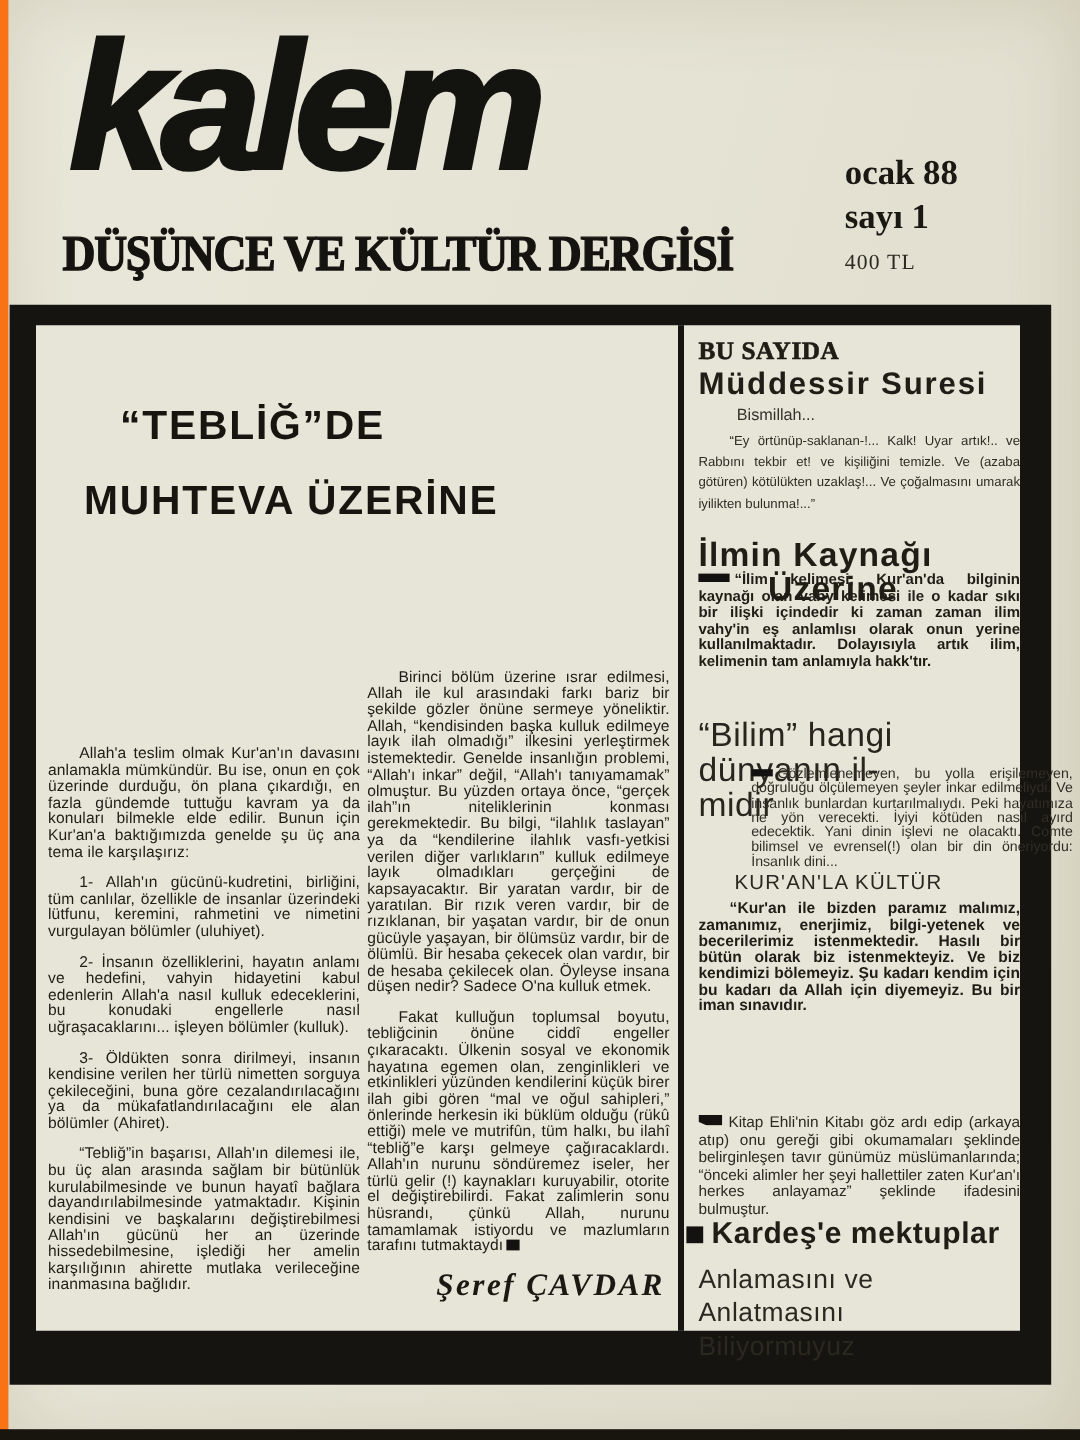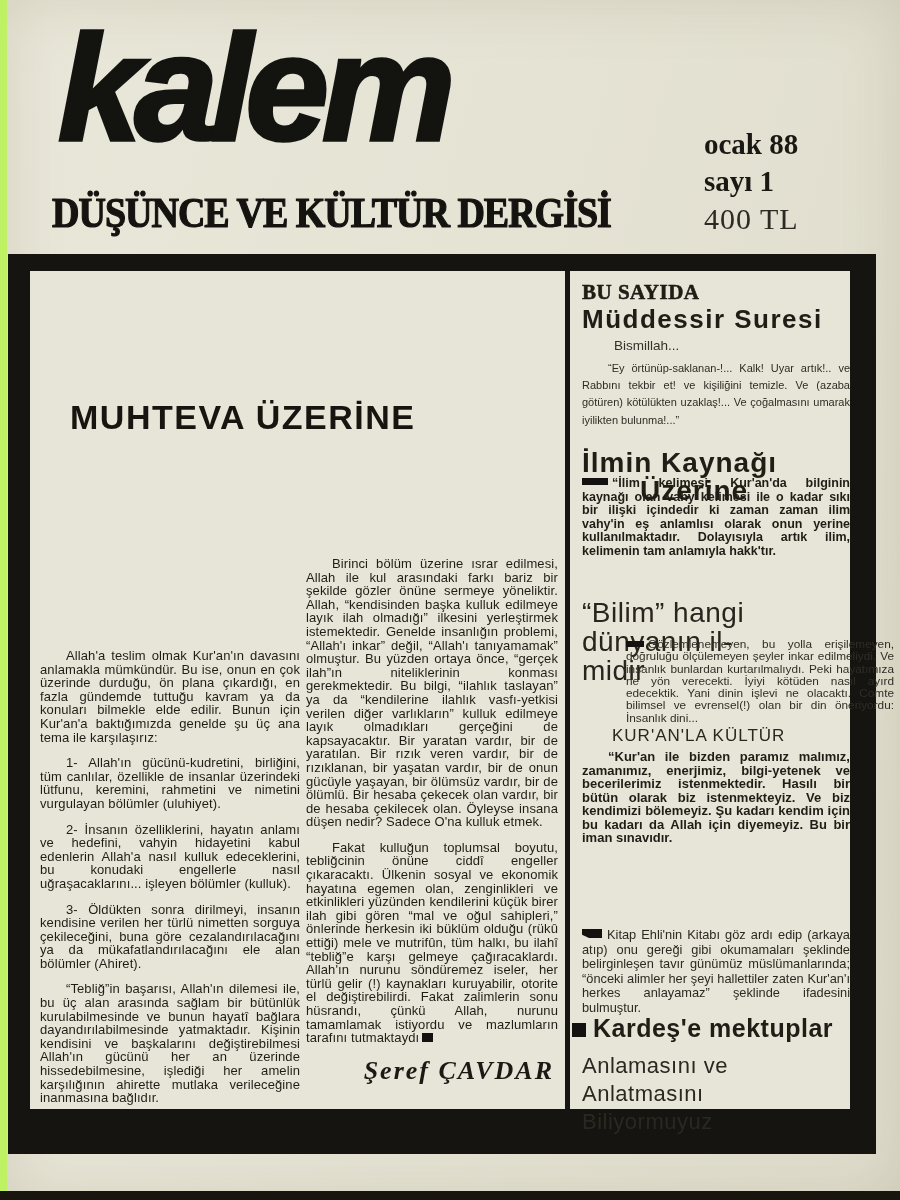--- a/index.html
+++ b/index.html
@@ -1,21 +1,21 @@
 <!DOCTYPE html>
 <html><head>
 <meta charset="utf-8">
 <style>
   * { box-sizing: border-box; }
   html,body { margin:0; padding:0; background:#b9a9a4; }
   #page {
     position: relative;
     width: 900px; height: 1200px;
     overflow: hidden;
-    background: #bef264;
+    background: #f97316;
     font-family: "Liberation Sans","DejaVu Sans",sans-serif;
     color: #17150f;
   }
   .paper {
     position: absolute; left: 7px; top: 0; width: 893px; height: 1200px;
     background: linear-gradient(105deg, #e9e7d9 0%, #e5e3d4 45%, #dfdccc 100%);
     box-shadow: inset 0 0 60px rgba(120,110,80,.18);
   }
   
   .mag-title {
@@ -35,21 +35,21 @@
     transform: scaleY(1.1); transform-origin: left top;
     white-space: nowrap;
   }
   .issue-block {
     position: absolute; left: 692px; top: 126px;
     font-family: "Liberation Serif","DejaVu Serif",serif;
     font-size: 29px; font-weight: bold; line-height: 37px;
     color: #1a1813;
     margin-left: 12px;
   }
-  .issue-price { font-weight: normal; font-size: 30px; letter-spacing: 1px; color: #2c2a22; }
+  .issue-price { font-weight: normal; font-size: 18px; letter-spacing: 1px; color: #2c2a22; }
   
   .frame {
     position: absolute; left: 8px; top: 254px;
     width: 868px; height: 900px;
     background: #e7e5d7;
     border-style: solid; border-color: #161410;
     border-width: 17px 26px 45px 22px;
   }
   .divider {
     position: absolute; left: 565px; top: 271px;
@@ -59,21 +59,21 @@
   .art-title { position: absolute; font-size: 34px; font-weight: bold; letter-spacing: 1.5px; color: #181510; white-space: nowrap; }
   .art-title.l1 { left: 100px; top: 336px; }
   .art-title.l2 { left: 70px;  top: 398px; }
   .col {
     position: absolute; text-align: justify;
     font-size: 13px; line-height: 13.6px;
     color: #201d17; letter-spacing: .1px; margin-top: 41px;
   }
   .col p { margin: 0 0 12px 0; text-indent: 26px; }
   .col p:last-child { margin-bottom: 0; }
-  .col1 { left: 40px;  top: 608px; width: 260px; }
+  .col1 { left: 40px;  top: 580px; width: 260px; }
   .col2 { left: 306px; top: 516px; width: 252px; }
   .author {
     position: absolute; left: 306px; top: 1056px; width: 252px;
     text-align: right; padding-right: 4px;
     font-family: "Liberation Serif","DejaVu Serif",serif;
     font-style: italic; font-weight: bold;
     font-size: 26px; letter-spacing: 2px; color: #1b1913;
     white-space: nowrap;
   }
   
@@ -112,20 +112,21 @@
   <div class="mag-subtitle">DÜŞÜNCE VE KÜLTÜR DERGİSİ</div>
   <div class="issue-block">
     <div>ocak 88</div>
     <div>sayı 1</div>
     <div class="issue-price">400 TL</div>
   </div>
 
   <div class="frame"></div>
   <div class="divider"></div>
 
+  <div class="art-title l1">“TEBLİĞ”DE</div>
   <div class="art-title l2">MUHTEVA ÜZERİNE</div>
 
   <div class="col col1">
     <p>Allah'a teslim olmak Kur'an'ın davasını anlamakla mümkündür. Bu ise, onun en çok üzerinde durduğu, ön plana çıkardığı, en fazla gündemde tuttuğu kavram ya da konuları bilmekle elde edilir. Bunun için Kur'an'a baktığımızda genelde şu üç ana tema ile karşılaşırız:</p>
     <p>1- Allah'ın gücünü-kudretini, birliğini, tüm canlılar, özellikle de insanlar üzerindeki lütfunu, keremini, rahmetini ve nimetini vurgulayan bölümler (uluhiyet).</p>
     <p>2- İnsanın özelliklerini, hayatın anlamı ve hedefini, vahyin hidayetini kabul edenlerin Allah'a nasıl kulluk edeceklerini, bu konudaki engellerle nasıl uğraşacaklarını... işleyen bölümler (kulluk).</p>
     <p>3- Öldükten sonra dirilmeyi, insanın kendisine verilen her türlü nimetten sorguya çekileceğini, buna göre cezalandırılacağını ya da mükafatlandırılacağını ele alan bölümler (Ahiret).</p>
     <p>“Tebliğ”in başarısı, Allah'ın dilemesi ile, bu üç alan arasında sağlam bir bütünlük kurulabilmesinde ve bunun hayatî bağlara dayandırılabilmesinde yatmaktadır. Kişinin kendisini ve başkalarını değiştirebilmesi Allah'ın gücünü her an üzerinde hissedebilmesine, işlediği her amelin karşılığının ahirette mutlaka verileceğine inanmasına bağlıdır.</p>
   </div>
 

